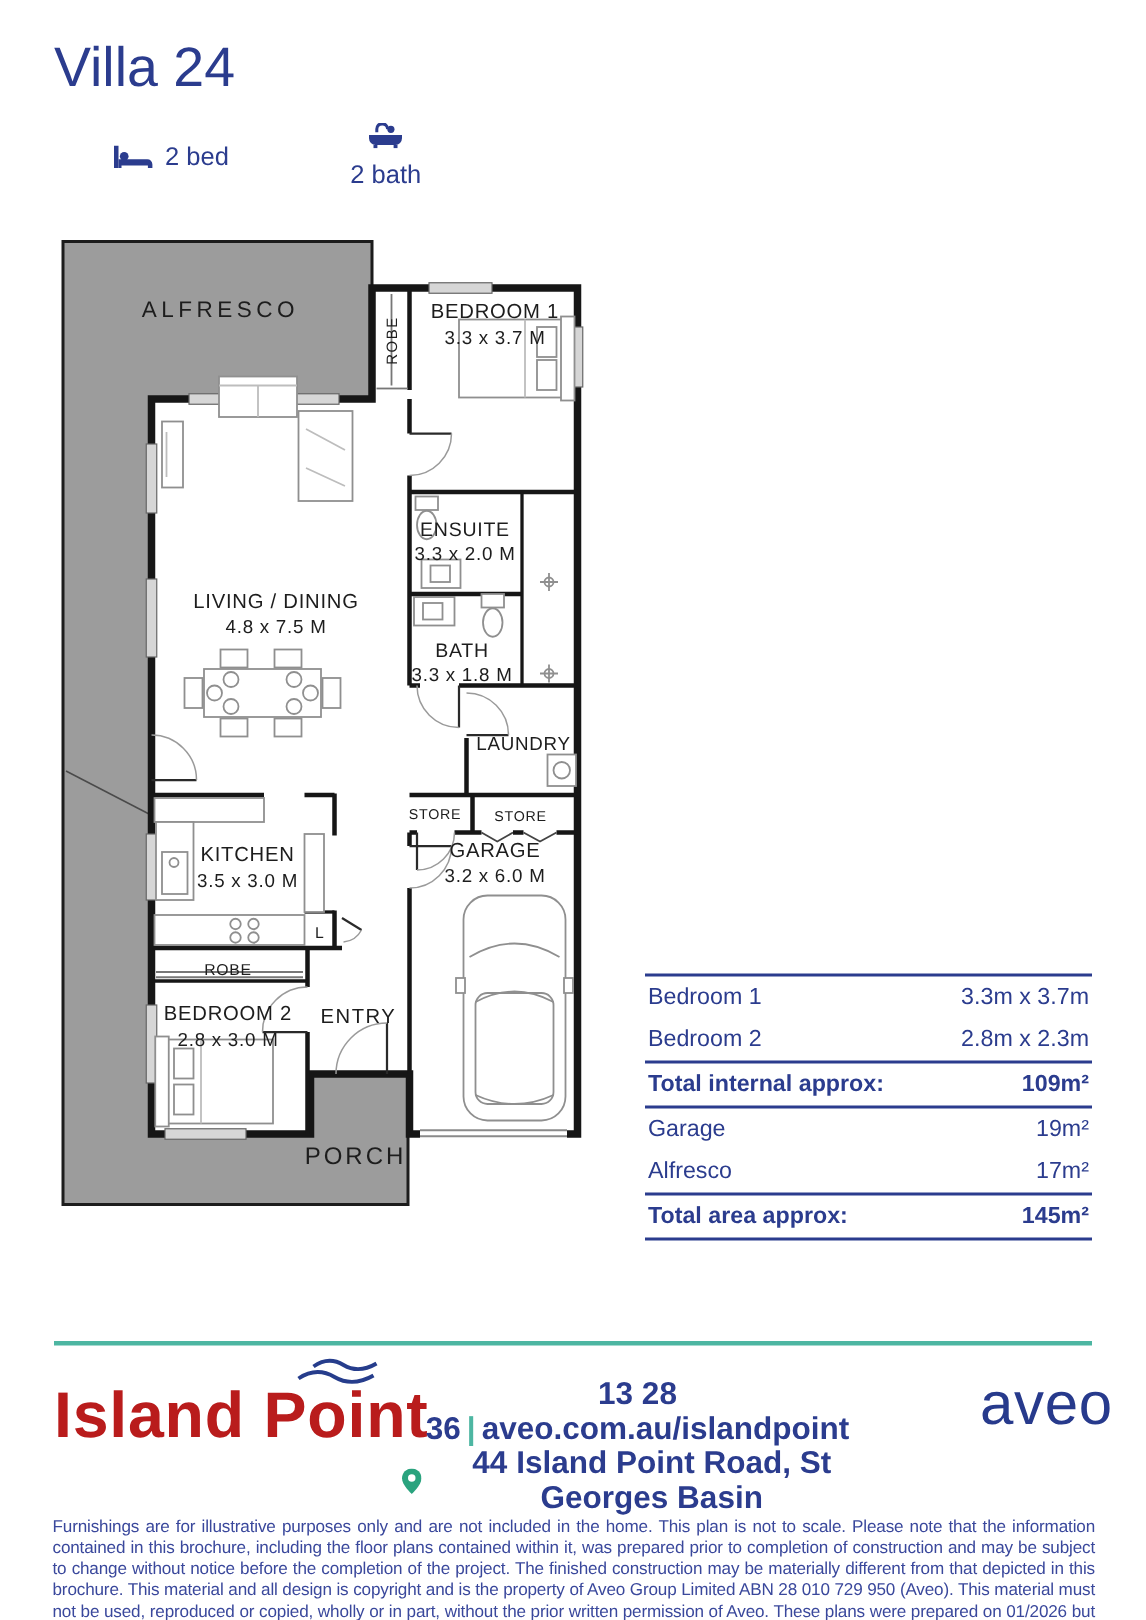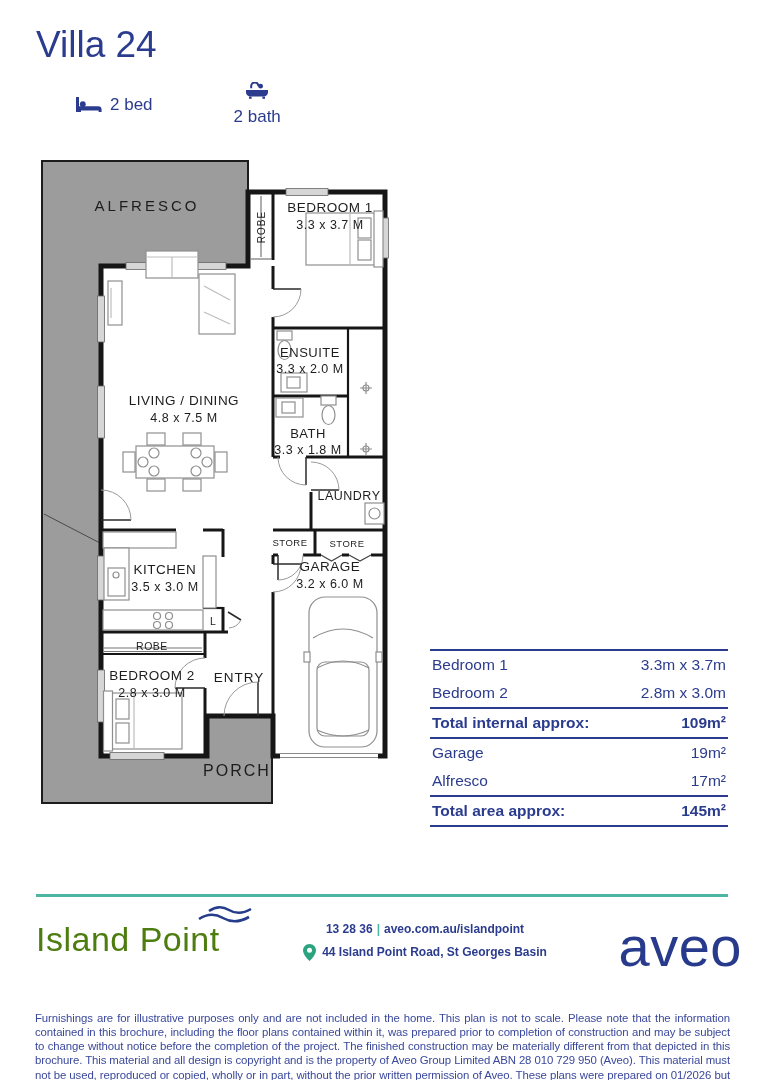--- a/index.html
+++ b/index.html
@@ -40,33 +40,33 @@
     padding: 5px 2px;
   }
   .at-row.total { font-weight: bold; }
   .rule { border-top: 2px solid #2b3c8e; }
   
   .teal-rule {
     position: absolute; left: 36px; top: 894px; width: 692px; height: 2.5px;
     background: #4db6a2;
   }
   .brand { position: absolute; left: 36px; top: 920px; }
-  .brand-name { font-size: 34px; color: #4d7c0f; letter-spacing: 0.5px; }
+  .brand-name { font-size: 43px; color: #b91c1c; letter-spacing: 0.5px; font-weight: bold; }
   .brand-tagline { font-size: 16.5px; color: #263d8c; margin-top: 3px; letter-spacing: 0.3px; }
   .brand-wave { position: absolute; left: 195px; top: 903px; }
   .contact {
     position: absolute; left: 268px; top: 918px; width: 314px;
-    text-align: center; font-size: 12px; font-weight: bold; color: #2b3c8e;
+    text-align: center; font-size: 21px; font-weight: bold; color: #2b3c8e;
     line-height: 23px;
   }
   .contact .sep { color: #4db6a2; font-weight: bold; padding: 0 4px; }
   .contact .addr { display: inline-flex; align-items: center; gap: 6px; }
   .aveo-logo {
     position: absolute; right: 22px; top: 914px;
-    font-size: 56px; font-weight: 500; color: #273a8c; letter-spacing: 0.5px;
+    font-size: 40px; font-weight: 500; color: #273a8c; letter-spacing: 0.5px;
   }
   .disclaimer {
     position: absolute; left: 35px; top: 1011px; width: 695px;
     font-size: 11.4px; line-height: 1.24; color: #3a489c;
     text-align: justify; letter-spacing: -0.1px;
   }
 </style>
 </head>
 <body>
 
@@ -276,21 +276,21 @@
 </svg>
 
 <div class="area-table">
   <div class="rule"></div>
   <div class="at-row">
     <span>Bedroom 1</span>
     <span>3.3m x 3.7m</span>
   </div>
   <div class="at-row">
     <span>Bedroom 2</span>
-    <span>2.8m x 3.0m</span>
+    <span>2.8m x 2.3m</span>
   </div>
   <div class="rule"></div>
   <div class="at-row total">
     <span>Total internal approx:</span>
     <span>109m²</span>
   </div>
   <div class="rule"></div>
   <div class="at-row">
     <span>Garage</span>
     <span>19m²</span>

